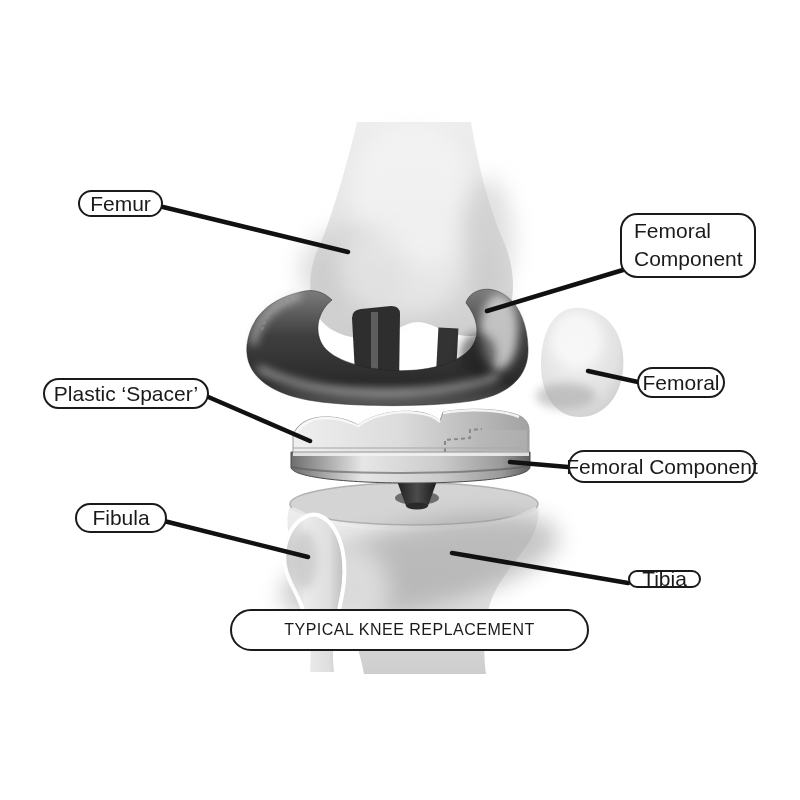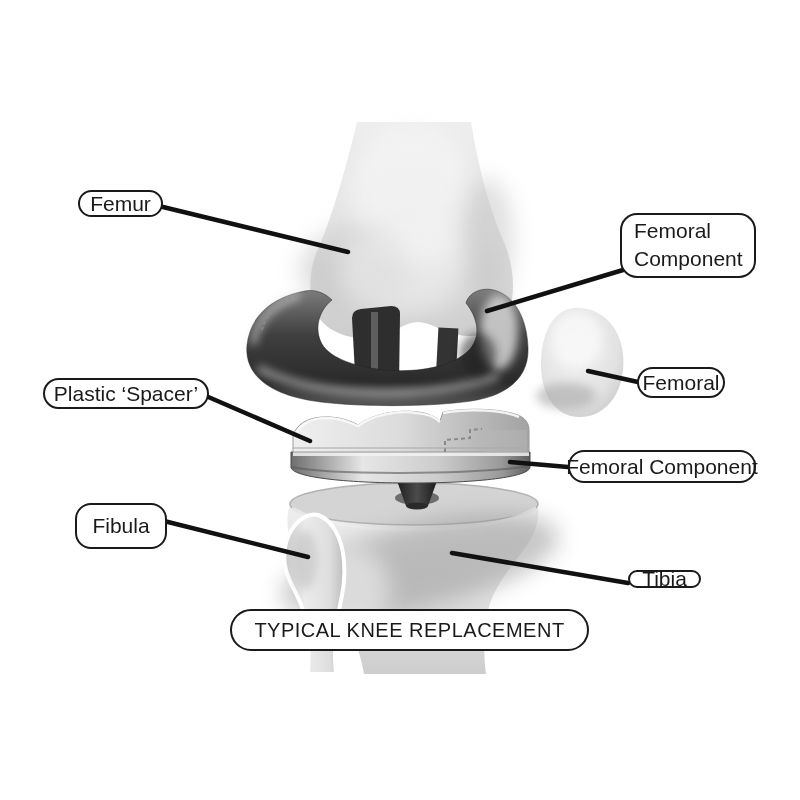--- a/index.html
+++ b/index.html
@@ -32,25 +32,25 @@
     justify-content: flex-start;
     text-align: left;
     padding: 5px 10px 6px 12px;
     border-radius: 17px;
   }
   #label-femur            { left: 78px;  top: 190px; width: 85px;  height: 27px; }
   #label-femoral-component{ left: 620px; top: 213px; width: 136px; height: 65px; }
   #label-patella          { left: 637px; top: 367px; width: 88px;  height: 31px; }
   #label-plastic-spacer   { left: 43px;  top: 378px; width: 166px; height: 31px; }
   #label-tibial-component { left: 568px; top: 450px; width: 188px; height: 33px; }
-  #label-fibula           { left: 75px;  top: 503px; width: 92px;  height: 46px; }
+  #label-fibula           { left: 75px;  top: 503px; width: 92px;  height: 30px; }
   #label-tibia            { left: 628px; top: 570px; width: 73px;  height: 18px; }
   #diagram-title {
     left: 230px; top: 609px; width: 359px; height: 42px;
-    font-size: 20px;
+    font-size: 16px;
     letter-spacing: 0.5px;
     border-radius: 21px;
     text-align: center;
   }
 </style>
 </head>
 <body>
 
 <div id="stage">
 

